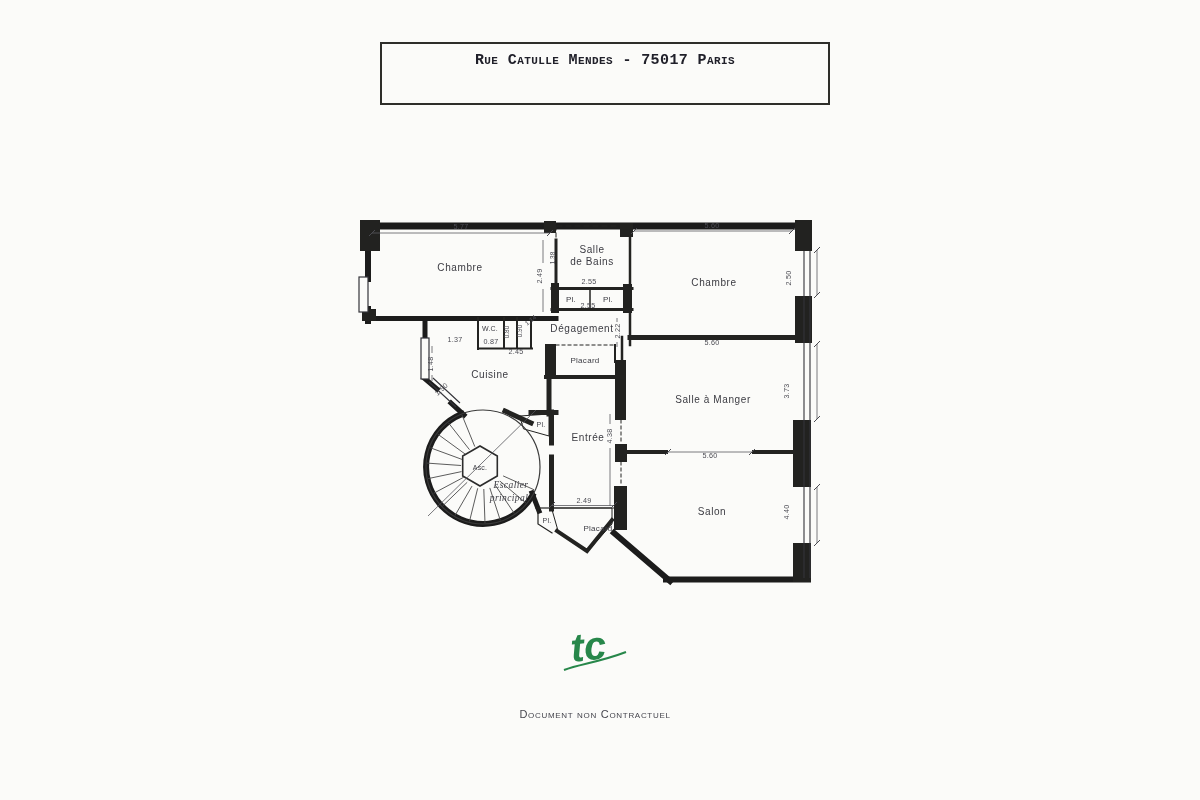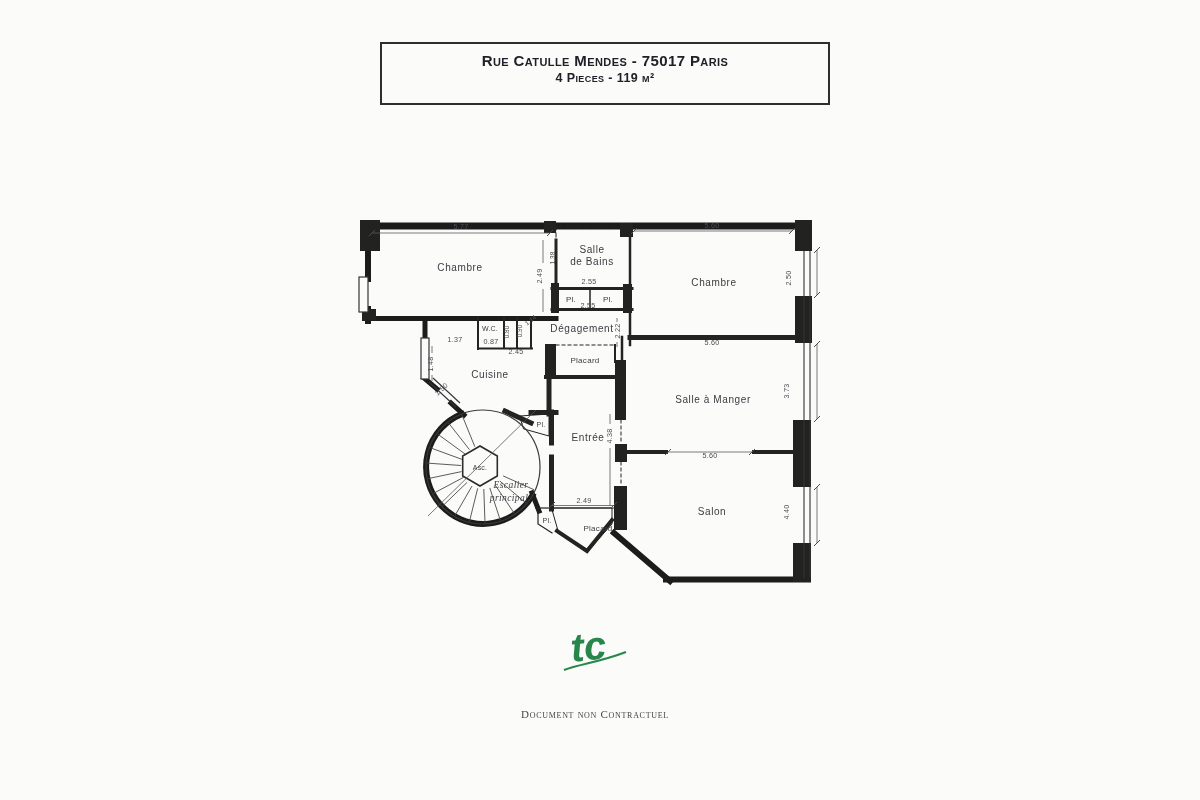--- a/index.html
+++ b/index.html
@@ -6,34 +6,34 @@
   .page{
     position:relative;width:1200px;height:800px;overflow:hidden;
     background:#fbfbf9;
     font-family:"Liberation Sans",sans-serif;
   }
   .title-block{
     position:absolute;left:380px;top:42px;width:450px;height:63px;
     border:2px solid #2e2e2a;
     background:#fbfbf9;
     text-align:center;
-    font-family:Liberation Sans, sans-serif;
+    font-family:Liberation Mono, monospace;
     font-variant:small-caps;
     font-weight:bold;
     color:#20202a;
     padding-top:7px;box-sizing:border-box;
   }
   .title-line-1{font-size:15px;letter-spacing:.4px;line-height:19px;}
   .title-line-2,.title-line-3{font-size:12.5px;letter-spacing:.4px;line-height:17px;}
   .plan-svg{position:absolute;left:0;top:0;}
   .logo-box{position:absolute;left:556px;top:618px;width:80px;height:64px;}
   .disclaimer{
     position:absolute;left:450px;top:708px;width:290px;
     text-align:center;
-    font-family:Liberation Serif, serif;
+    font-family:Liberation Sans, sans-serif;
     font-variant:small-caps;
     font-size:11px;letter-spacing:.7px;
     color:#45454d;
   }
   text{font-family:"Liberation Sans",sans-serif;}
   .room-lbl{fill:#3b3b42;font-size:10px;letter-spacing:.6px;}
   .room-lbl-sm{fill:#3b3b42;font-size:8px;letter-spacing:.3px;}
   .room-lbl-xs{fill:#3b3b42;font-size:7px;letter-spacing:.2px;}
   .room-lbl-it{fill:#3b3b42;font-size:9.5px;font-style:italic;font-family:"Liberation Serif",serif;letter-spacing:.4px;}
   .dim{fill:#4c4c54;font-size:7.2px;letter-spacing:.2px;}
@@ -41,21 +41,20 @@
   .dimline{stroke:#5a5a60;stroke-width:.8;fill:none;}
   .tick{stroke:#4a4a50;stroke-width:1;fill:none;}
 </style>
 </head>
 <body>
 
 <div class="page">
 
   <div class="title-block">
     <div class="title-line-1">Rue Catulle Mendes - 75017 Paris</div>
-    <div class="title-line-3">4 Pieces - 119 m²</div>
   </div>
 
   <svg class="plan-svg" width="1200" height="800" viewBox="0 0 1200 800">
 
     <g stroke="#1c1c1c" fill="none" stroke-linecap="square">
       <path d="M366,226 H806" stroke-width="7"></path>
       <path d="M368,229 V279" stroke-width="6"></path>
       <path d="M368,309 V321" stroke-width="6"></path>
       <path d="M366,318.5 H556" stroke-width="5"></path>
       <path d="M425,320 V338" stroke-width="5"></path>

